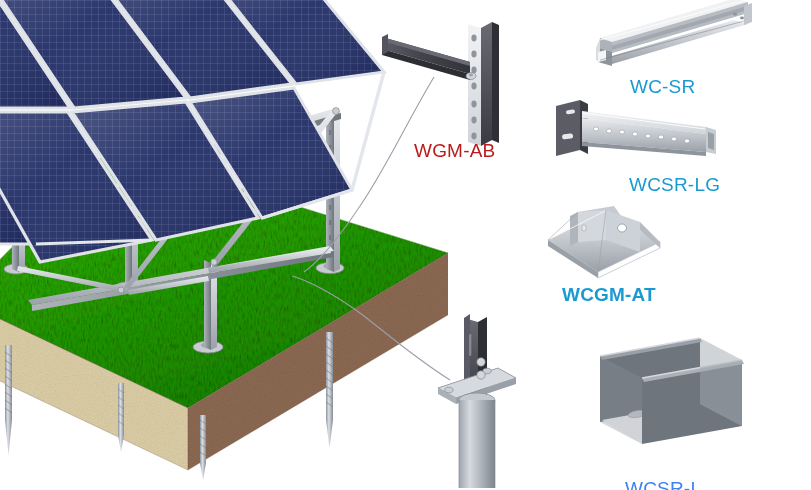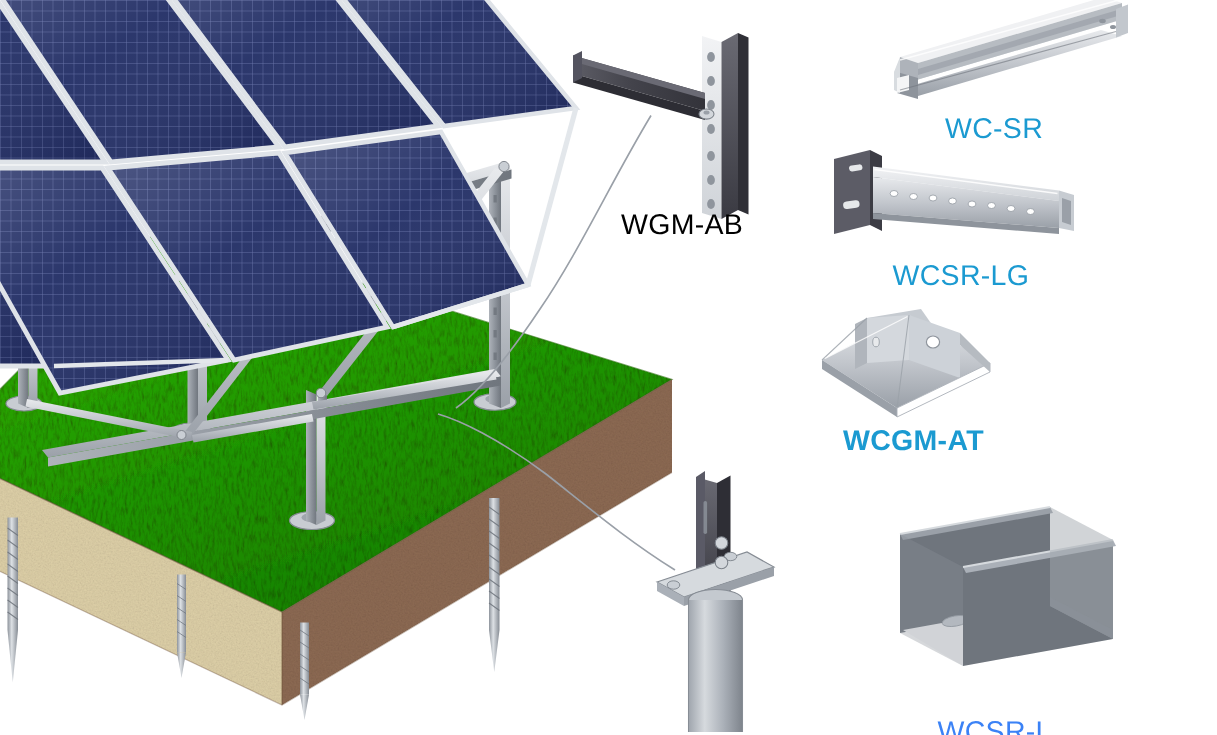--- a/index.html
+++ b/index.html
@@ -464,23 +464,23 @@
       <path d="M600,356 L700,338" stroke="#d6dade" stroke-width="1.4" fill="none"></path>
 
       <polygon points="600,356 642,378 642,444 600,422" fill="#8a9098" opacity="0.35"></polygon>
 
       <polygon points="700,338 742,360 742,426 700,404" fill="#a3a9b0" opacity="0.5"></polygon>
       <polygon points="700,398 742,420 742,426 700,404" fill="#8a9098"></polygon>
     </g>
 
   </svg>
 
-  <div class="callout-label" id="lbl-wgm-ab" style="left: 414px; top: 141px; color: #000000;">WGM-AB</div>
+  <div class="callout-label" id="lbl-wgm-ab" style="left: 414px; top: 141px; color: #b91c1c;">WGM-AB</div>
 
   <div class="callout-label" id="lbl-wc-sr" style="left: 630px; top: 77px; color: rgb(27, 154, 209);">WC-SR</div>
 
-  <div class="callout-label" id="lbl-wcsr-lg" style="left: 595px; top: 175px; color: rgb(27, 154, 209);">WCSR-LG</div>
+  <div class="callout-label" id="lbl-wcsr-lg" style="left: 629px; top: 175px; color: rgb(27, 154, 209);">WCSR-LG</div>
 
   <div class="callout-label" id="lbl-wcgm-at" style="left: 562px; top: 285px; color: rgb(27, 154, 209); font-weight: bold;">WCGM-AT</div>
 
   <div class="callout-label" id="lbl-wcsr-l" style="left: 625px; top: 479px; color: #3b82f6;">WCSR-L</div>
 
 </div>
 
 </body></html>

